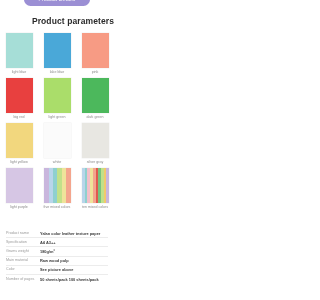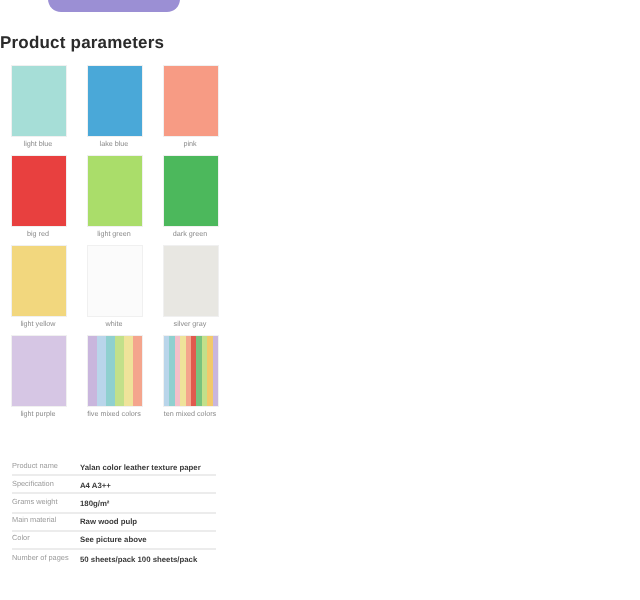--- a/index.html
+++ b/index.html
@@ -36,21 +36,21 @@
     letter-spacing: .2px;
     white-space: nowrap;
   }
 
   
   .page-title {
     position: absolute;
     top: 16px;
     left: 0;
     width: 114px;
-    text-align: left;
+    text-align: right;
     font-size: 8.5px;
     font-weight: bold;
     color: #2b2b2b;
     letter-spacing: .1px;
   }
 
   
   .swatch-grid {
     position: absolute;
     top: 33px;

